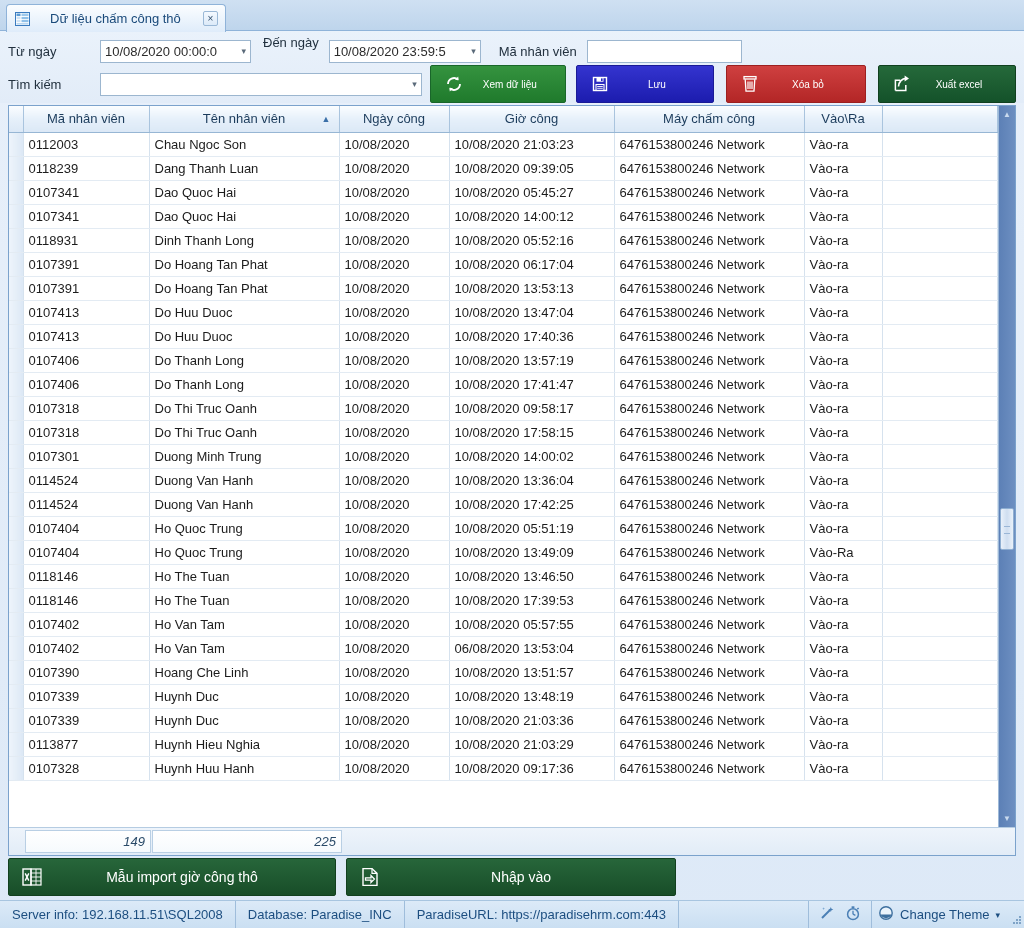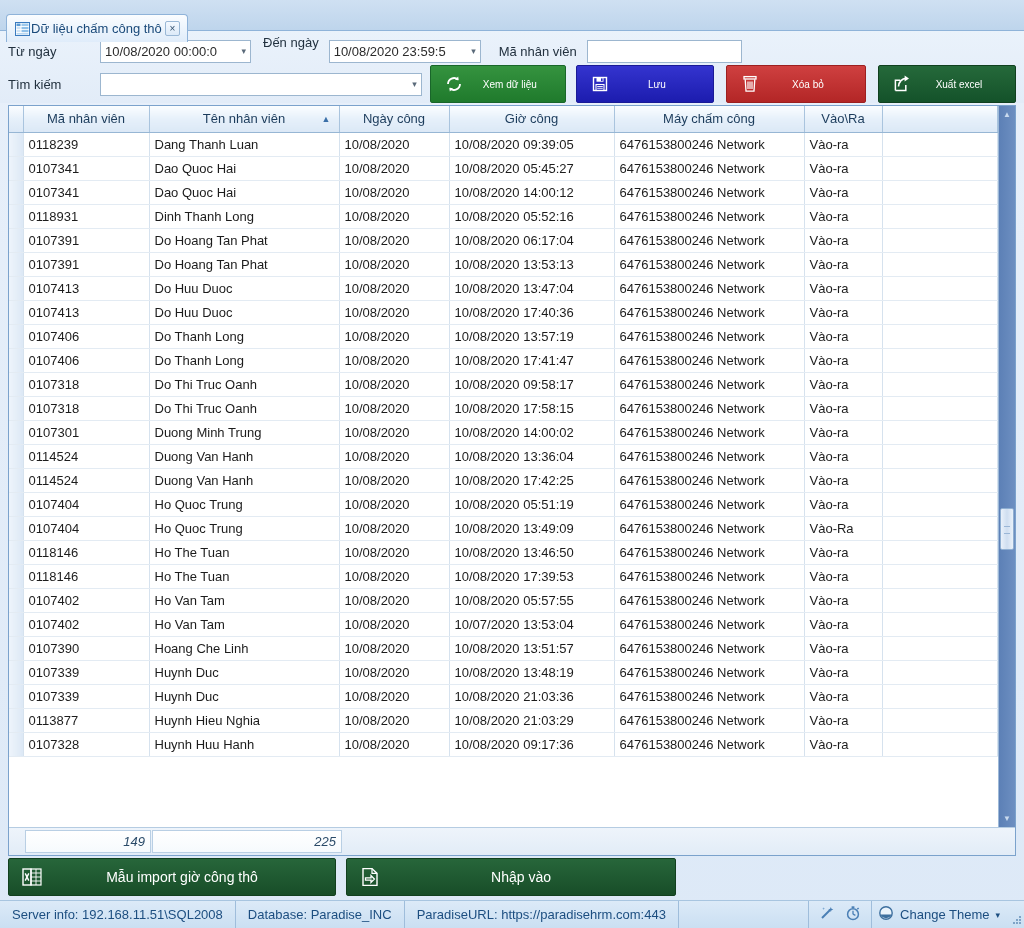--- a/index.html
+++ b/index.html
@@ -20,27 +20,27 @@
   .tabstrip {
     height: 31px;
     background: linear-gradient(to bottom,#cfe0f2 0%,#bed5ec 100%);
     border-bottom: 1px solid #8fb3d9;
     display: flex; align-items: flex-end;
     padding-left: 6px;
     position: relative;
   }
   .tab {
     height: 28px;
-    display: flex; align-items: center; gap: 1px;
+    display: flex; align-items: center; gap: 20px;
     padding: 0 7px 0 8px;
     background: linear-gradient(to bottom,#fbfdff 0%,#eaf3fc 60%,#dfecfa 100%);
     border: 1px solid #8fb3d9;
     border-bottom: none;
     border-radius: 4px 4px 0 0;
-    position: relative; top: 12px;
+    position: relative; top: 2px;
   }
   .tab-title {
     font-size: 13px; color: #1a4a7a;
     white-space: nowrap;
   }
   .tab-ico { width: 15px; height: 14px; flex: 0 0 auto; }
   .tab-close {
     width: 15px; height: 15px;
     border: 1px solid #9ab8d6;
     background: linear-gradient(to bottom,#f4f9ff,#dceaf8);
@@ -380,20 +380,30 @@
               <th>Ngày công</th>
               <th>Giờ công</th>
               <th>Máy chấm công</th>
               <th>Vào\Ra</th>
               <th></th>
             </tr>
           </thead>
           <tbody id="grid-body">
               <tr>
                 <td class="selcol"></td>
+                <td class="num">0112003</td>
+                <td class="">Chau Ngoc Son</td>
+                <td class="num">10/08/2020</td>
+                <td class="num">10/08/2020 21:03:23</td>
+                <td class="num">6476153800246 Network</td>
+                <td class="">Vào-ra</td>
+                <td></td>
+              </tr>
+              <tr>
+                <td class="selcol"></td>
                 <td class="num">0118239</td>
                 <td class="">Dang Thanh Luan</td>
                 <td class="num">10/08/2020</td>
                 <td class="num">10/08/2020 09:39:05</td>
                 <td class="num">6476153800246 Network</td>
                 <td class="">Vào-ra</td>
                 <td></td>
               </tr>
               <tr>
                 <td class="selcol"></td>
@@ -583,21 +593,21 @@
                 <td class="num">10/08/2020 05:57:55</td>
                 <td class="num">6476153800246 Network</td>
                 <td class="">Vào-ra</td>
                 <td></td>
               </tr>
               <tr>
                 <td class="selcol"></td>
                 <td class="num">0107402</td>
                 <td class="">Ho Van Tam</td>
                 <td class="num">10/08/2020</td>
-                <td class="num">10/07/2020 13:53:04</td>
+                <td class="num">06/08/2020 13:53:04</td>
                 <td class="num">6476153800246 Network</td>
                 <td class="">Vào-ra</td>
                 <td></td>
               </tr>
               <tr>
                 <td class="selcol"></td>
                 <td class="num">0107390</td>
                 <td class="">Hoang Che Linh</td>
                 <td class="num">10/08/2020</td>
                 <td class="num">10/08/2020 13:51:57</td>

